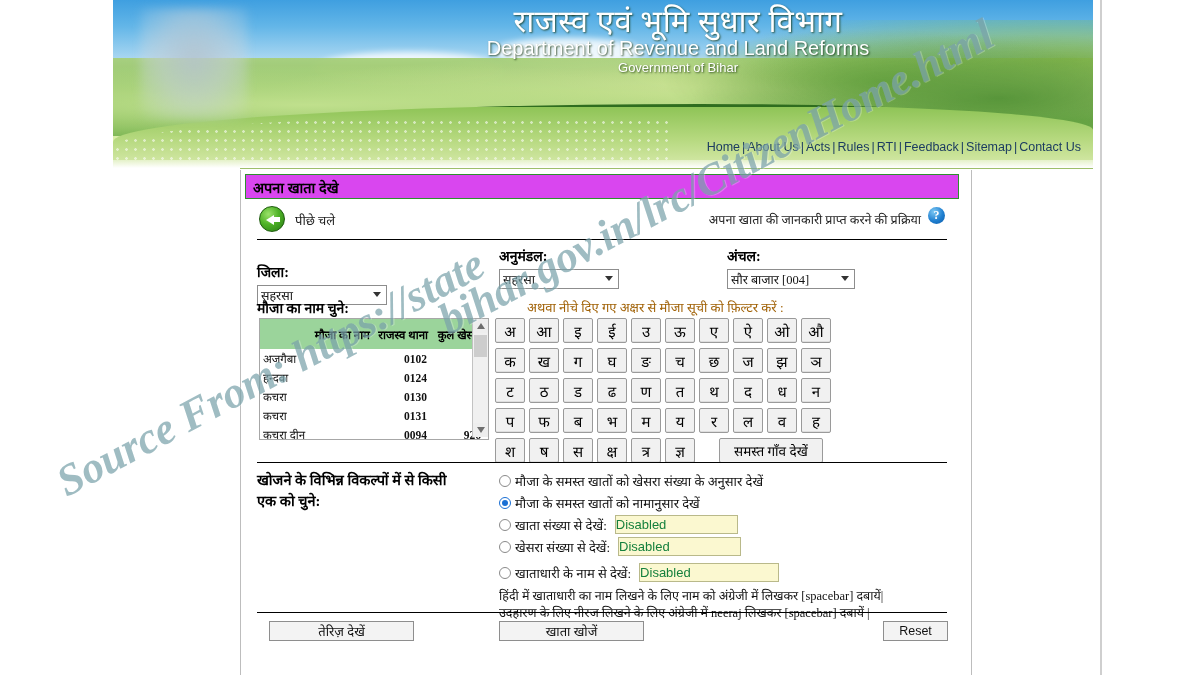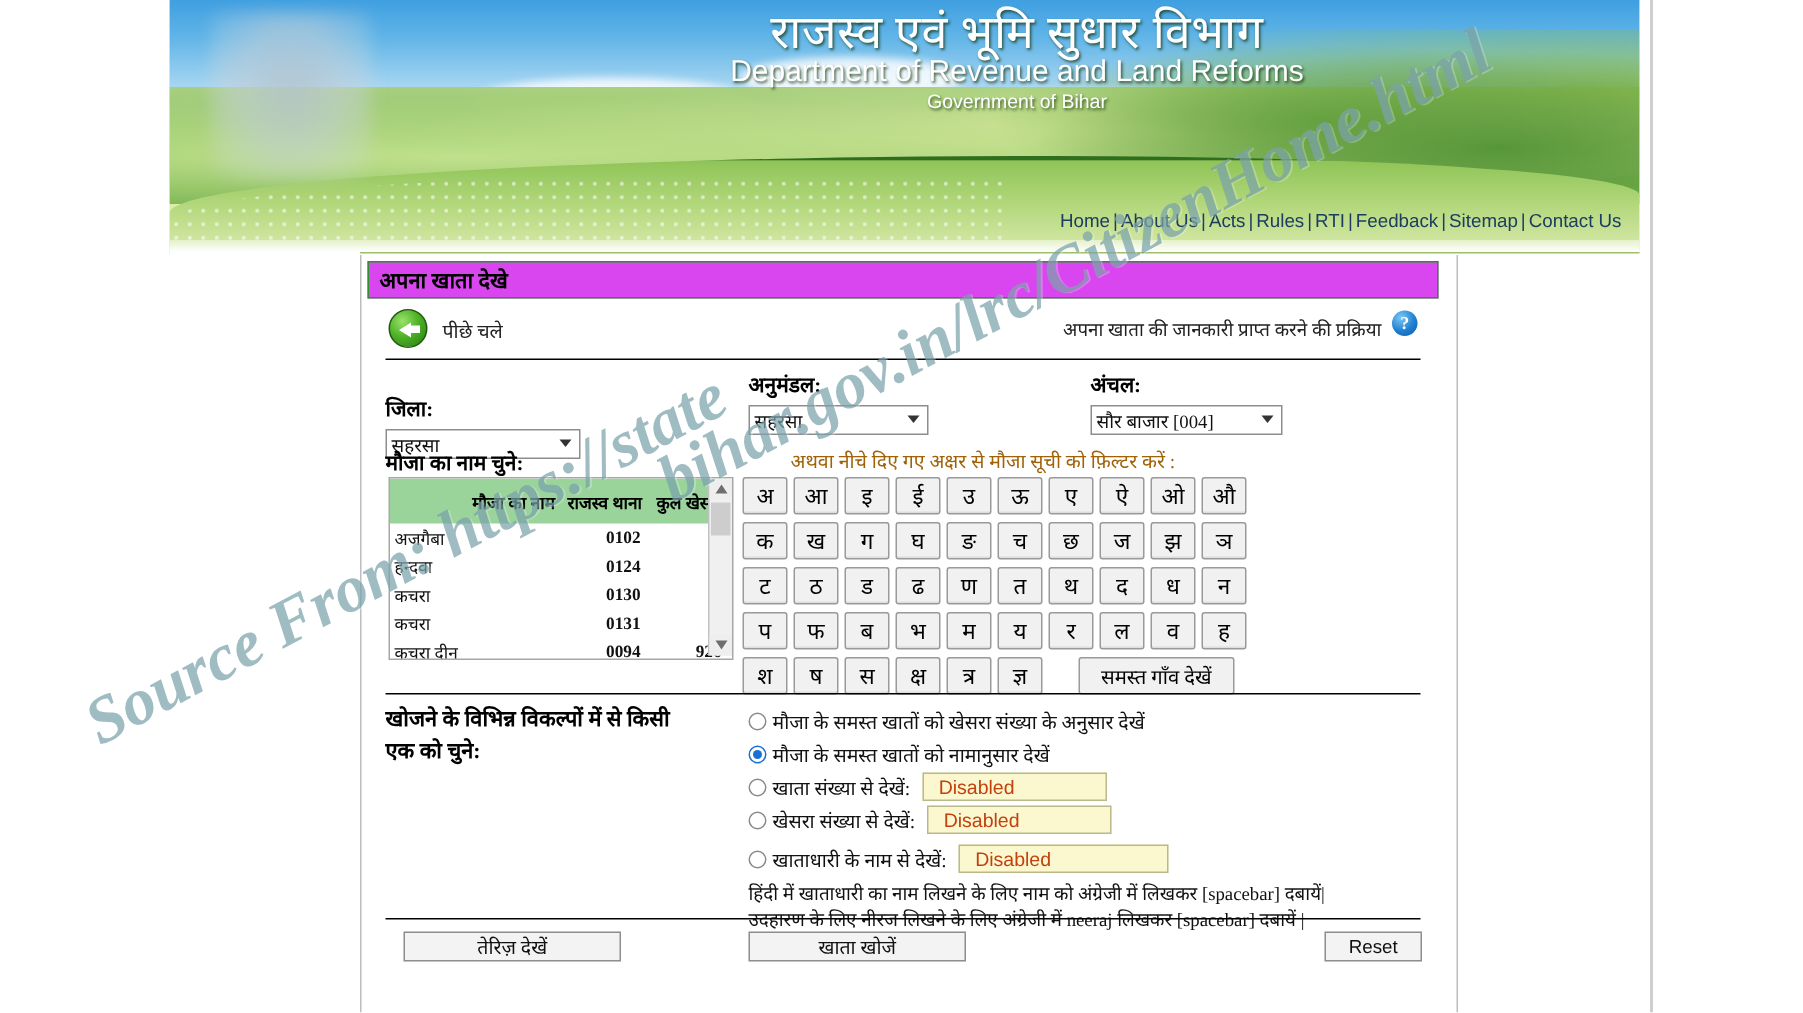--- a/index.html
+++ b/index.html
@@ -252,22 +252,22 @@
     position:relative;
   }
   .radio.sel{border-color:#1a6fd4;}
   .radio.sel::after{
     content:"";position:absolute;left:2px;top:2px;width:6px;height:6px;
     border-radius:50%;background:#1a6fd4;
   }
   .disabled-input{
     margin-left:8px;height:19px;box-sizing:border-box;
     background:#fbf8d0;border:1px solid #b9b98a;
-    font-family:"Liberation Sans", sans-serif;font-size:13px;color:#c2410c;
-    display:flex;align-items:center;padding-left:10px;
+    font-family:"Liberation Sans", sans-serif;font-size:13px;color:#15803d;
+    display:flex;align-items:center;padding-left:0;
   }
   .note{
     font-family:"Liberation Serif", serif;font-size:12.5px;color:#111;
     line-height:17px;margin-top:5px;
   }
 
   
   .btnrow{position:absolute;left:16px;top:448px;width:700px;height:30px;}
   .btn{
     position:absolute;box-sizing:border-box;height:20px;

